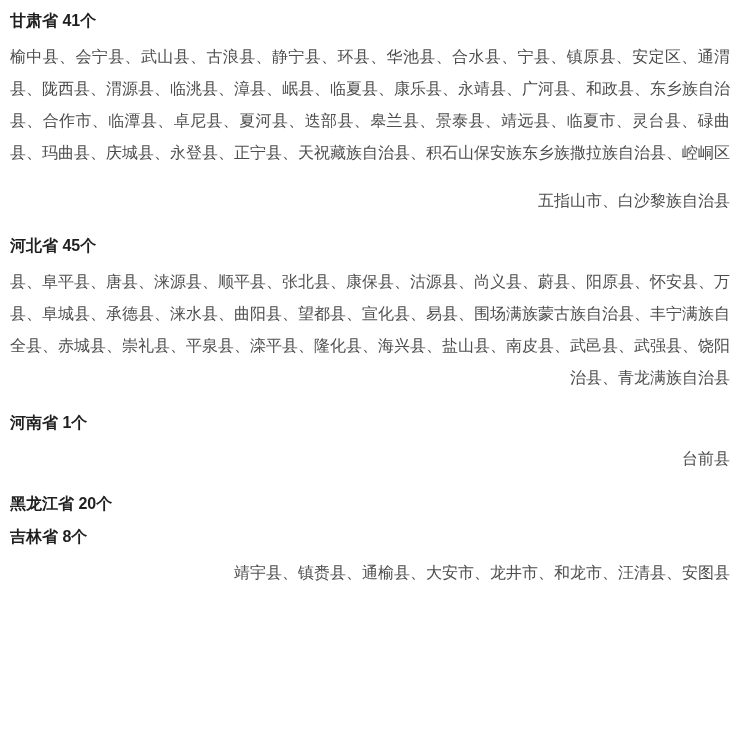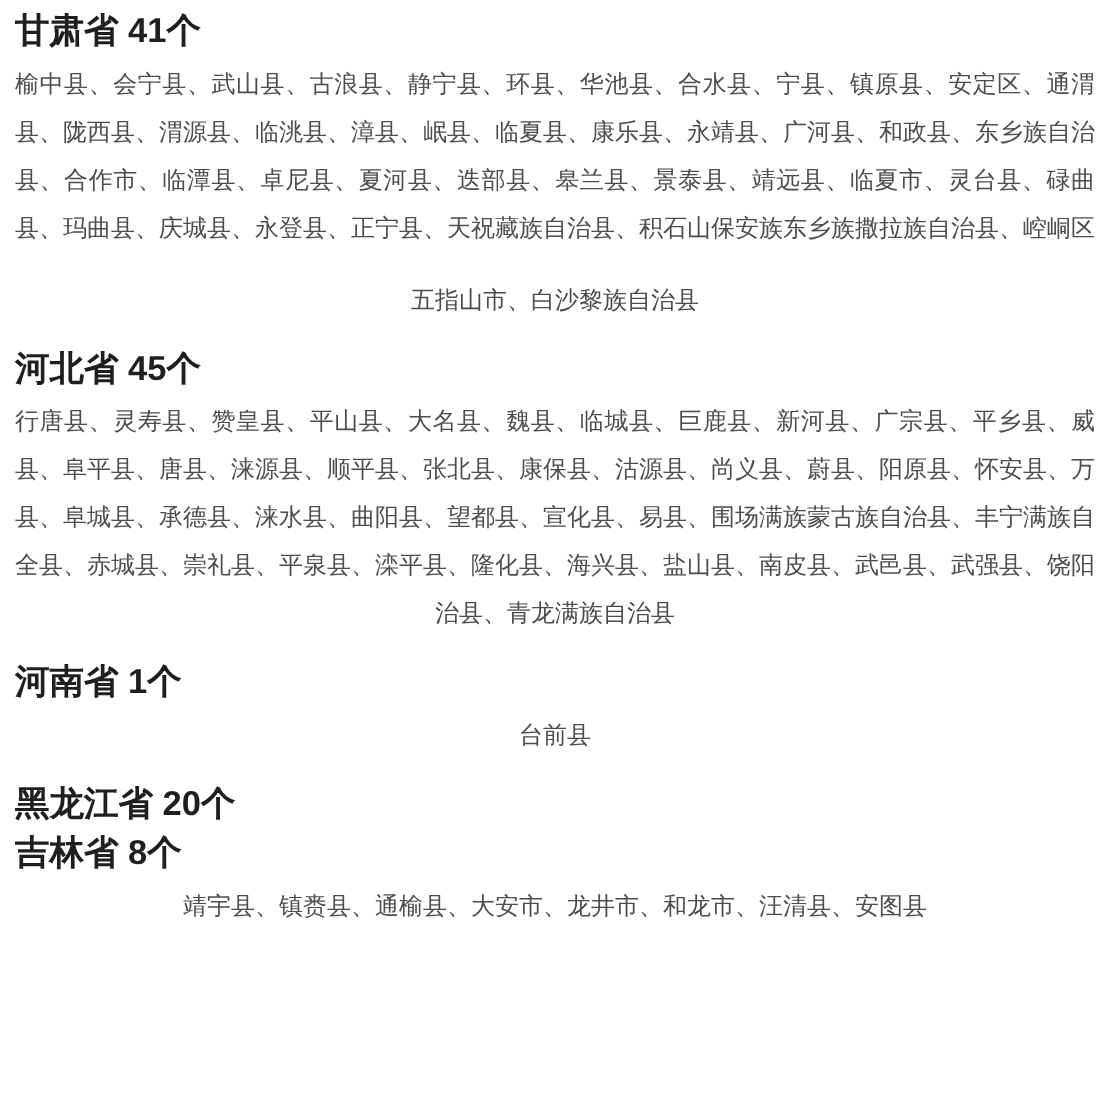--- a/index.html
+++ b/index.html
@@ -9,34 +9,34 @@
   }
   body {
     width: 740px;
     height: 738px;
     box-sizing: border-box;
     padding: 8px 10px;
     font-family: "Liberation Sans", sans-serif;
     overflow: hidden;
   }
   .province-heading {
-    font-size: 23px;
+    font-size: 16px;
     line-height: 25px;
     font-weight: 700;
     color: #1f1f1f;
     margin: 0 0 8px 0;
   }
   .county-para {
     margin: 0 0 16px 0;
   }
   .county-line {
     font-size: 16px;
     line-height: 32px;
     color: #4d4d4d;
-    text-align: center;
+    text-align: right;
     white-space: normal;
   }
   .county-line.fill {
     text-align: justify;
     text-align-last: justify;
   }
 </style>
 </head>
 <body>
 
@@ -54,21 +54,20 @@
 
   <section>
     <div class="county-para">
       <div class="county-line">五指山市、白沙黎族自治县</div>
     </div>
   </section>
 
   <section>
     <h3 class="province-heading">河北省 45个</h3>
     <div class="county-para">
-      <div class="county-line fill">行唐县、灵寿县、赞皇县、平山县、大名县、魏县、临城县、巨鹿县、新河县、广宗县、平乡县、威</div>
       <div class="county-line fill">县、阜平县、唐县、涞源县、顺平县、张北县、康保县、沽源县、尚义县、蔚县、阳原县、怀安县、万</div>
       <div class="county-line fill">县、阜城县、承德县、涞水县、曲阳县、望都县、宣化县、易县、围场满族蒙古族自治县、丰宁满族自</div>
       <div class="county-line fill">全县、赤城县、崇礼县、平泉县、滦平县、隆化县、海兴县、盐山县、南皮县、武邑县、武强县、饶阳</div>
       <div class="county-line">治县、青龙满族自治县</div>
     </div>
   </section>
 
   <section>
     <h3 class="province-heading">河南省 1个</h3>
     <div class="county-para">

